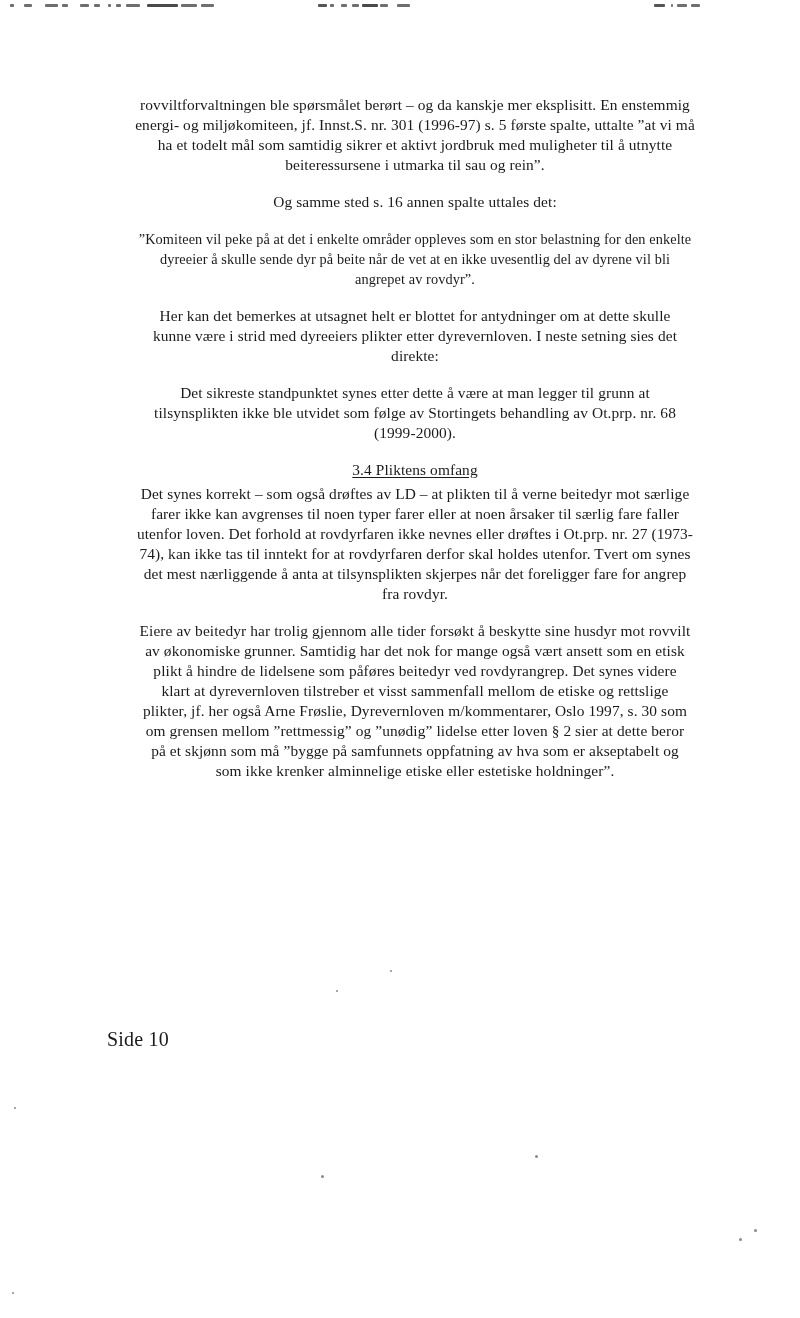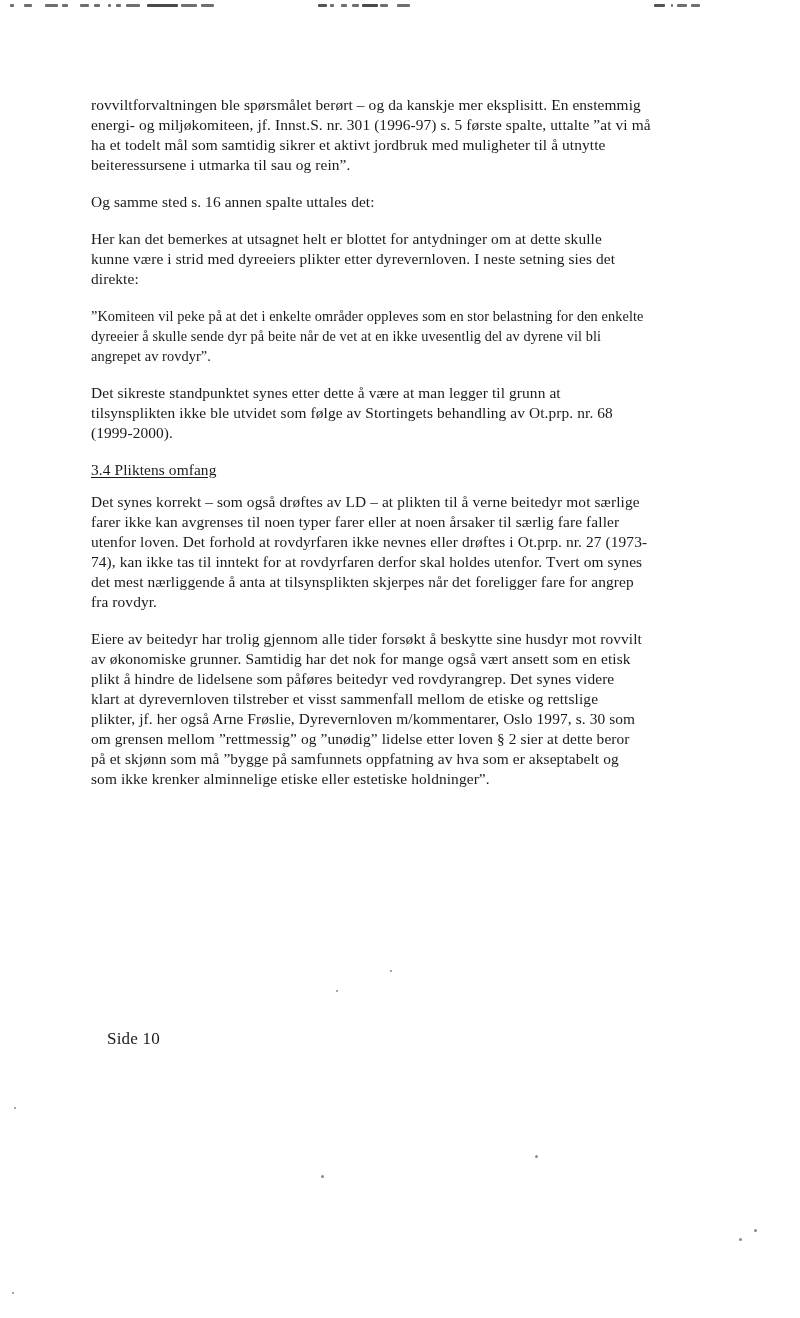--- a/index.html
+++ b/index.html
@@ -8,20 +8,21 @@
     background: #e9e9e9;
   }
   .page {
     position: relative;
     width: 800px;
     height: 1318px;
     background: var(--page-bg, #ffffff);
     overflow: hidden;
     font-family: "Liberation Serif", "DejaVu Serif", serif;
     color: var(--text-color, #1a1a1a);
+    text-align: center;
   }
   
   .top-marks {
     position: absolute;
     left: 0; top: 0;
     width: 800px; height: 14px;
   }
   .top-marks .mark {
     position: absolute;
     top: 4px;
@@ -47,30 +48,30 @@
     white-space: pre-line;
     font-size: 15.4px;
     line-height: 20px;
     letter-spacing: 0.1px;
   }
   .block.quote {
     font-size: 14.3px;
     line-height: 20px;
   }
   .block.heading {
-    margin-bottom: 12px;
+    margin-bottom: 4px;
     text-decoration: underline;
     text-underline-offset: 2px;
   }
   .bold { font-weight: normal; }
   .footer {
     position: absolute;
     left: 107px;
     top: 1030px;
-    font-size: 17px;
+    font-size: 20px;
     line-height: 18px;
     letter-spacing: 0.2px;
   }
 </style>
 </head>
 <body>
 
 <div class="page" style="--text-color: #1a1a1a; --page-bg: #ffffff;">
   <div class="top-marks">
       <div class="mark" style="left: 10px; width: 4px;"></div>
@@ -96,26 +97,26 @@
       <div class="mark" style="left: 671px; width: 2px;"></div>
       <div class="mark" style="left: 677px; width: 10px;"></div>
       <div class="mark" style="left: 691px; width: 9px;"></div>
     </div>
   <div class="text-column">
       <p class="block paragraph"><span>rovviltforvaltningen ble spørsmålet berørt – og da kanskje mer eksplisitt. En enstemmig
 energi- og miljøkomiteen, jf. Innst.S. nr. 301 (1996-97) s. 5 første spalte, uttalte ”at vi må
 ha et todelt mål som samtidig sikrer et aktivt jordbruk med muligheter til å utnytte
 beiteressursene i utmarka til sau og rein”.</span></p>
       <p class="block paragraph"><span>Og samme sted s. 16 annen spalte uttales det:</span></p>
+      <p class="block quote"><span>”Komiteen vil peke på at det i enkelte områder oppleves som en stor belastning for den enkelte
+dyreeier å skulle sende dyr på beite når de vet at en ikke uvesentlig del av dyrene vil bli
+angrepet av rovdyr”.</span></p>
       <p class="block paragraph"><span>Her kan det bemerkes at utsagnet helt er blottet for antydninger om at dette skulle
 kunne være i strid med dyreeiers plikter etter dyrevernloven. I neste setning sies det
 direkte:</span></p>
-      <p class="block quote"><span>”Komiteen vil peke på at det i enkelte områder oppleves som en stor belastning for den enkelte
-dyreeier å skulle sende dyr på beite når de vet at en ikke uvesentlig del av dyrene vil bli
-angrepet av rovdyr”.</span></p>
       <p class="block paragraph"><span>Det sikreste standpunktet synes etter dette å være at man legger til grunn at
 tilsynsplikten ikke ble utvidet som følge av Stortingets behandling av Ot.prp. nr. 68
 (1999-2000).</span></p>
       <p class="block heading"><span>3.4 Pliktens omfang</span></p>
       <p class="block paragraph"><span>Det synes korrekt – som også drøftes av </span><span class="bold">LD</span><span> – at plikten til å verne beitedyr mot særlige
 farer ikke kan avgrenses til noen typer farer eller at noen årsaker til særlig fare faller
 utenfor loven. Det forhold at rovdyrfaren ikke nevnes eller drøftes i Ot.prp. nr. 27 (1973-
 74), kan ikke tas til inntekt for at rovdyrfaren derfor skal holdes utenfor. Tvert om synes
 det mest nærliggende å anta at tilsynsplikten skjerpes når det foreligger fare for angrep
 fra rovdyr.</span></p>

